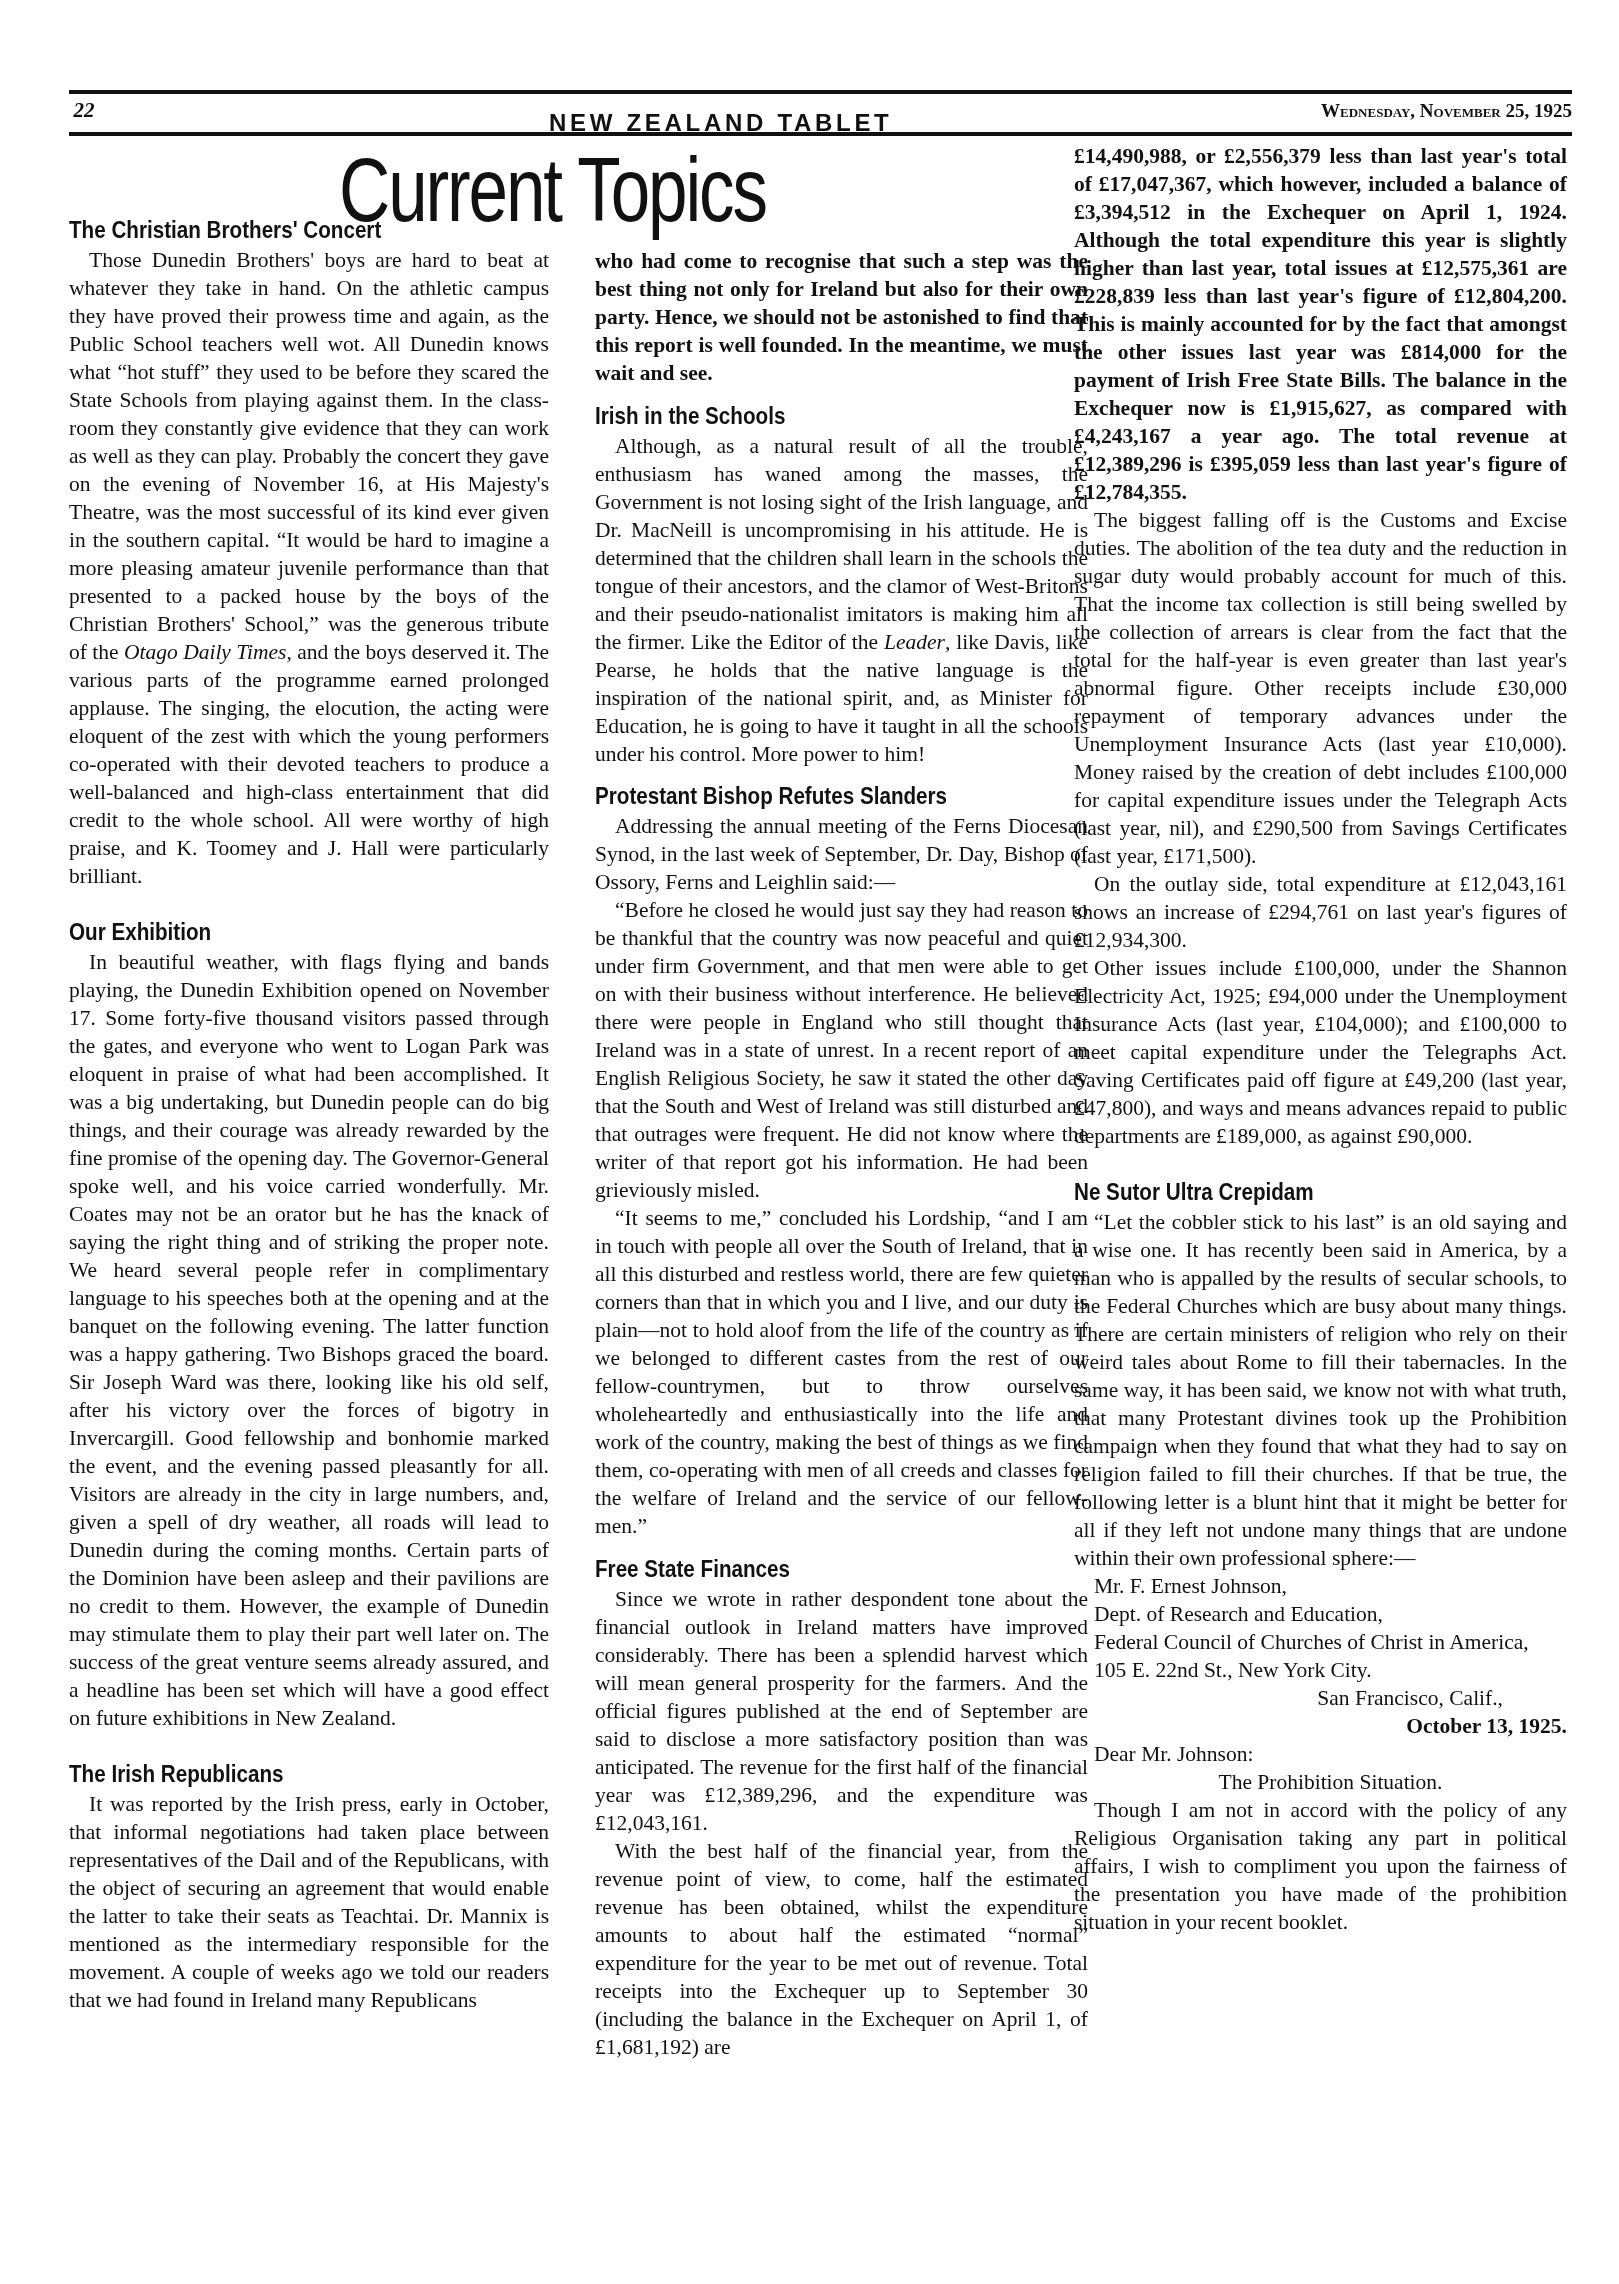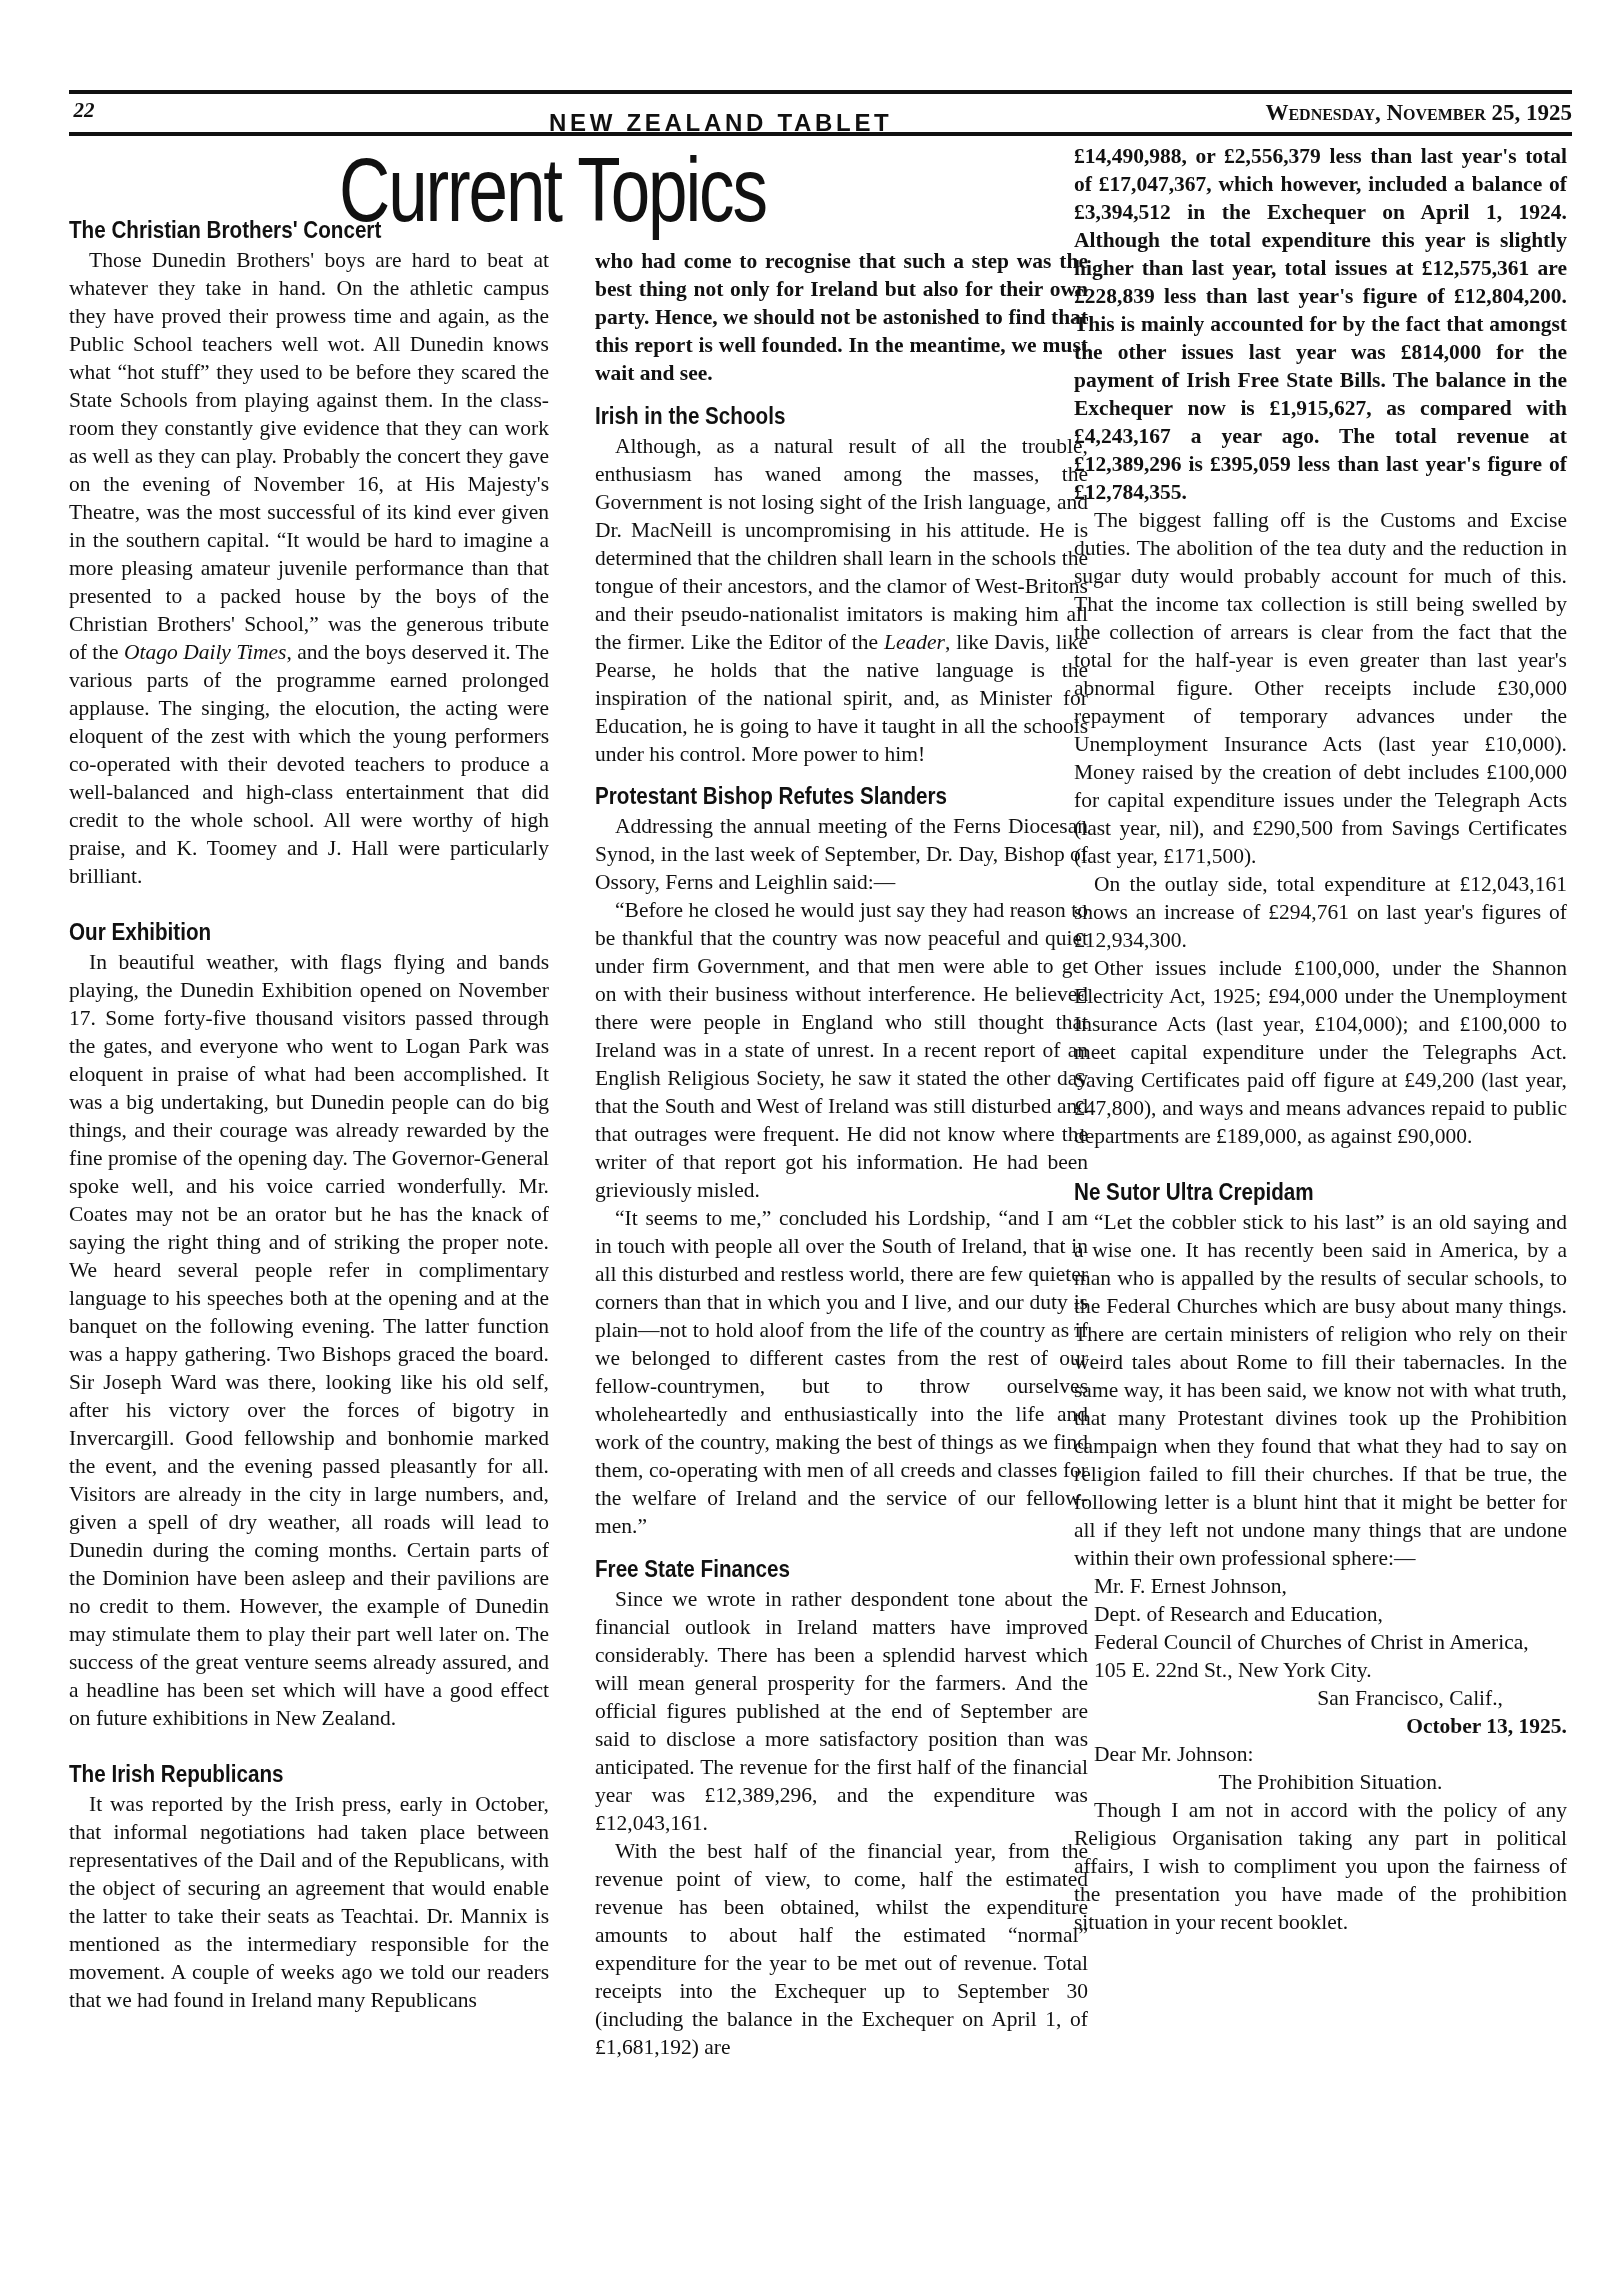--- a/index.html
+++ b/index.html
@@ -6,21 +6,21 @@
   body { width: 1620px; height: 2455px; position: relative; overflow: hidden;
          font-family: "Liberation Serif", "DejaVu Serif", serif; color: #111; }
   .page { position: absolute; left: 69px; top: 0; width: 1503px; height: 2455px; }
   .rule { position: absolute; left: 0; width: 1503px; height: 4.1px; background: #111; }
   .rule.top { top: 90px; }
   .rule.bottom { top: 132px; }
   .header { position: absolute; top: 98px; left: 0; width: 1503px; height: 32px; }
   .page-num { position: absolute; left: 4.6px; top: 0; font-size: 21px; font-weight: bold; font-style: italic; }
   .pub-title { position: absolute; left: 480px; top: 1.8px; font-size: 24px; font-weight: bold; letter-spacing: 3.7px;
                font-family: "Liberation Sans", "DejaVu Sans", sans-serif; margin-top: 9px; }
-  .pub-date { position: absolute; right: 0; top: 1.8px; font-size: 23px; font-weight: bold; font-variant: small-caps; }
+  .pub-date { position: absolute; right: 0; top: 1.8px; font-size: 19px; font-weight: bold; font-variant: small-caps; }
   .masthead { position: absolute; left: 270px; top: 144px; font-size: 91px; line-height: 91px;
               font-family: "Liberation Sans Narrow", "Liberation Sans", "DejaVu Sans", sans-serif; letter-spacing: -2.7px;
               transform: scaleX(0.78); transform-origin: left top; }
   .col { position: absolute; font-size: 21.5px; line-height: 28px; text-align: justify; }
   .col1 { left: 0; top: 215px; width: 480px; }
   .col2 { left: 526px; top: 247px; width: 493px; }
   .col3 { left: 1005px; top: 142px; width: 493px; }
   .col p { margin: 0; text-indent: 20px; }
   .col p.noindent { text-indent: 0; font-weight: bold; }
   h2.sec { margin: 0 0 0.9px 0; font-family: "Liberation Sans", "DejaVu Sans", sans-serif; font-weight: bold;

